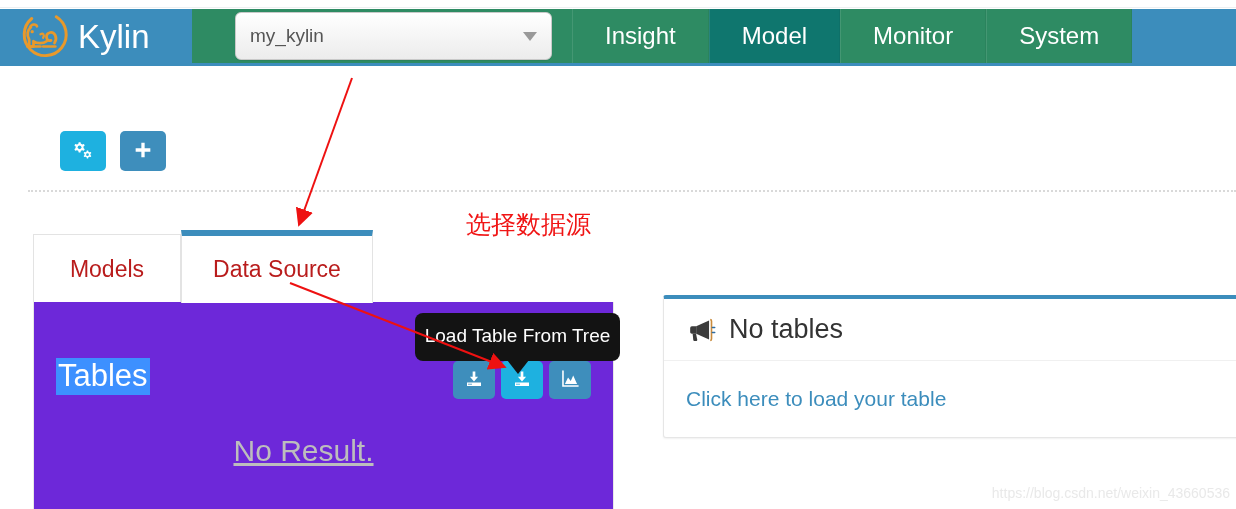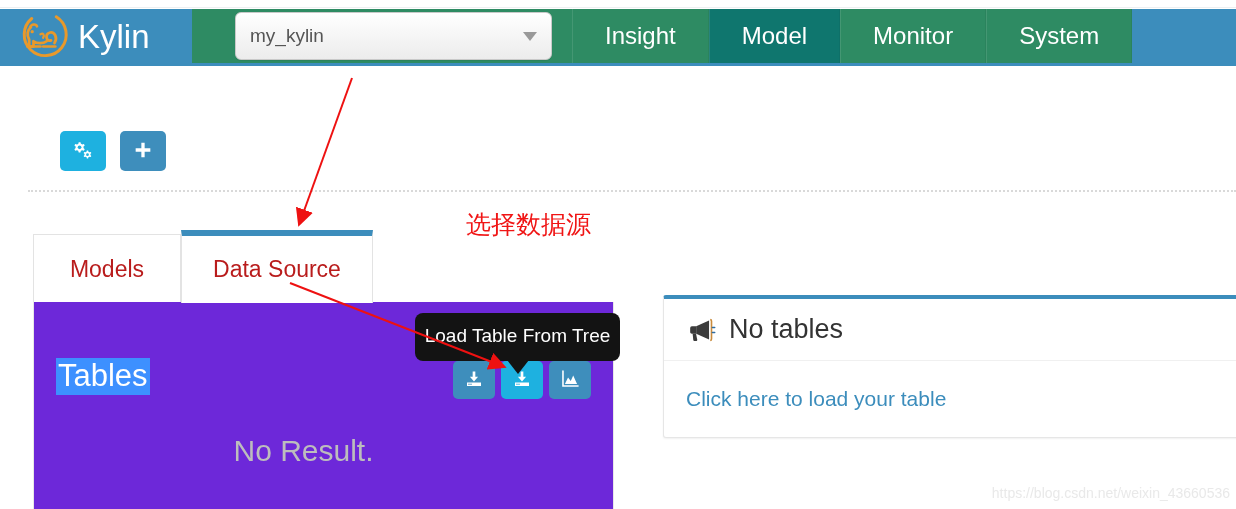--- a/index.html
+++ b/index.html
@@ -195,20 +195,21 @@
     line-height: 1.12;
     padding: 1px 2px;
   }
   .no-result {
     position: absolute;
     left: 0; right: 0; top: 132px;
     text-align: center;
     font-size: 30px;
     color: #bdbdbd;
     padding-right: 40px;
+    text-decoration: underline;
   }
 
   
   .actionbar {
     position: absolute;
     left: 453px; top: 361px;
     display: flex;
     gap: 6px;
     z-index: 4;
   }

